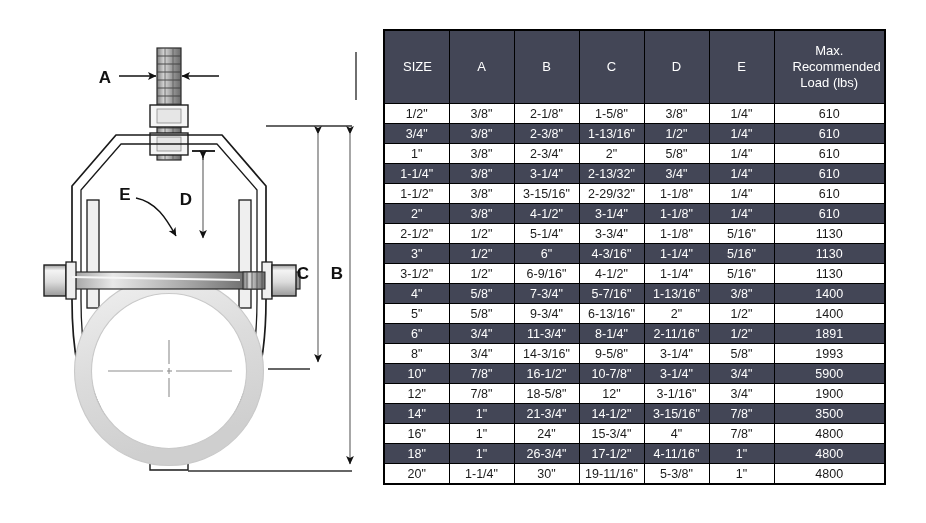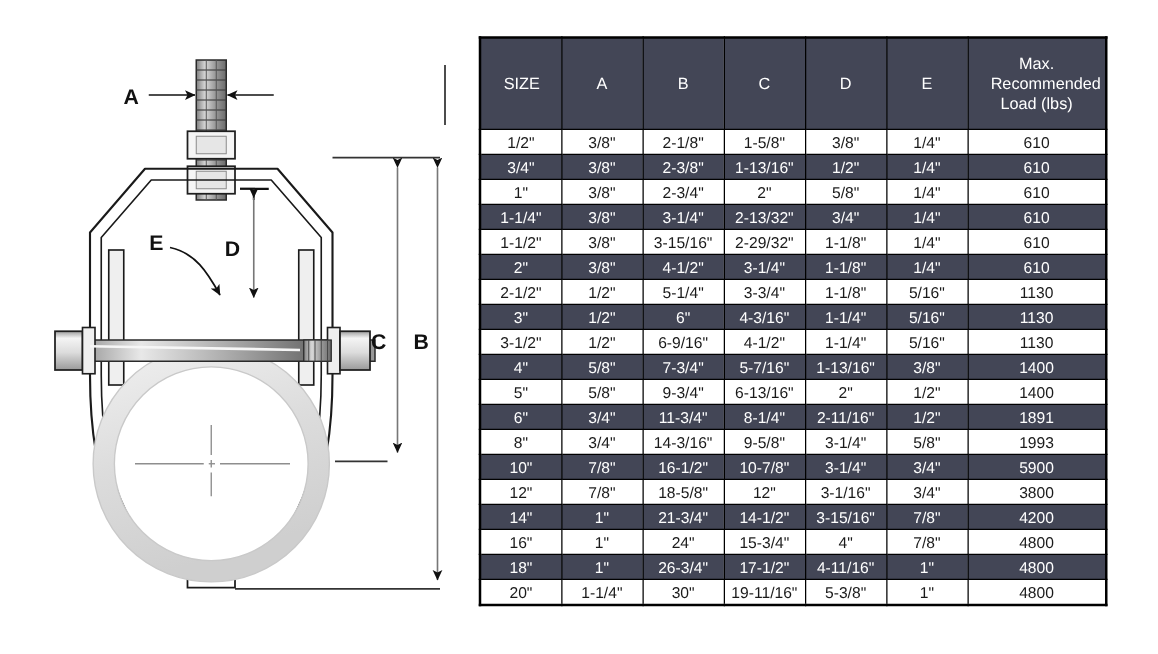--- a/index.html
+++ b/index.html
@@ -407,30 +407,30 @@
           <td>3/4"</td>
           <td>5900</td>
         </tr>
         <tr>
           <td>12"</td>
           <td>7/8"</td>
           <td>18-5/8"</td>
           <td>12"</td>
           <td>3-1/16"</td>
           <td>3/4"</td>
-          <td>3800</td>
+          <td>1900</td>
         </tr>
         <tr class="shaded">
           <td>14"</td>
           <td>1"</td>
           <td>21-3/4"</td>
           <td>14-1/2"</td>
           <td>3-15/16"</td>
           <td>7/8"</td>
-          <td>4200</td>
+          <td>3500</td>
         </tr>
         <tr>
           <td>16"</td>
           <td>1"</td>
           <td>24"</td>
           <td>15-3/4"</td>
           <td>4"</td>
           <td>7/8"</td>
           <td>4800</td>
         </tr>

